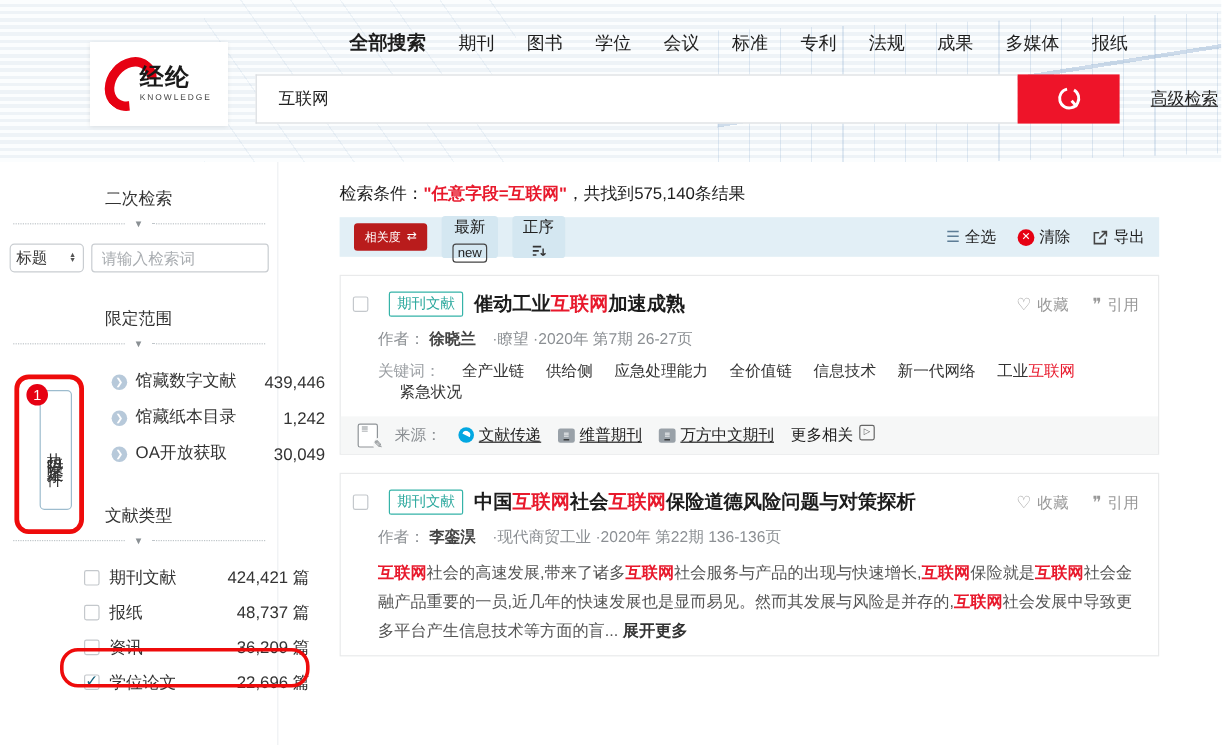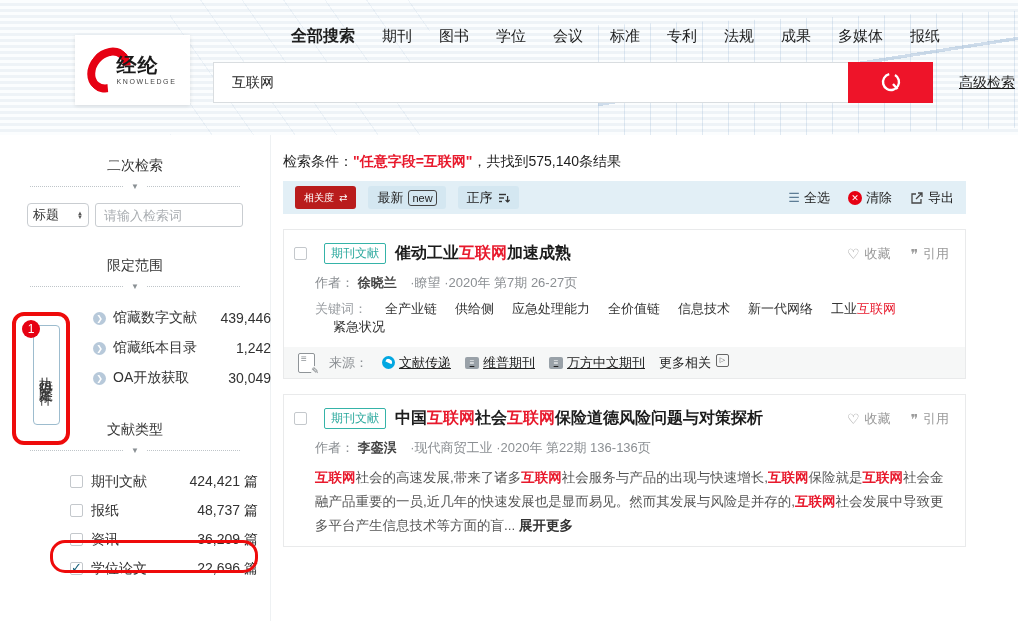--- a/index.html
+++ b/index.html
@@ -30,21 +30,21 @@
   .topnav { position:absolute; left:291px; top:26px; display:flex; align-items:baseline; gap:27px; }
   .topnav .nav-item { font-size:15px; color:#1d1d1d; cursor:pointer; white-space:nowrap; }
   .topnav .nav-item.active { font-size:16px; font-weight:bold; }
 
   .search-row { position:absolute; left:213px; top:62px; display:flex; align-items:center; }
   .search-input { width:635px; height:41px; border:1px solid #d9dde0; border-right:none; background:#fff;
     padding:0 18px; font-size:14px; color:#222; outline:none; font-family:inherit; }
   .search-btn { width:85px; height:41px; background:#ee1429; border:none; display:flex;
     align-items:center; justify-content:center; cursor:pointer; }
   .adv-link { margin-left:26px; font-size:14px; color:#1d1d1d; text-decoration:underline; cursor:pointer; white-space:nowrap; }
-  .sidebar { position:absolute; left:0; top:135px; width:271px; height:486px; border-right:1px solid #eef1f3; padding-top:22px; }
+  .sidebar { position:absolute; left:0; top:135px; width:232px; height:486px; border-right:1px solid #eef1f3; padding-top:22px; }
   .main { position:absolute; left:283px; top:135px; width:683px; }
 
   
   .sec-title { text-align:center; font-size:14px; color:#333; width:210px; margin:0 auto; }
   .dotsep { width:210px; margin:7px auto 12px; display:flex; align-items:center; }
   .dotsep:before,.dotsep:after { content:""; flex:1; border-top:1px dotted #bfc5c9; }
   .dotsep .tri { font-size:8px; color:#8a9094; padding:0 8px; }
 
   .field-row { display:flex; justify-content:center; gap:6px; margin-top:6px; }
   .field-select { width:62px; height:24px; border:1px solid #c9cdd1; border-radius:4px; background:#fff;
@@ -85,22 +85,22 @@
   .anno2 { position:absolute; left:50px; top:540px; width:208px; height:33px; border:3px solid #ee0b0b;
     border-radius:15px; pointer-events:none; z-index:5; }
 
   
   .result-cond { margin:18px 0 10px; font-size:14px; color:#1d1d1d; }
   .result-cond .red { color:#e8192c; font-weight:bold; }
 
   .toolbar { height:33px; background:#e2eff6; display:flex; align-items:center; padding:0 12px; gap:12px; }
   .sort-primary { height:23px; background:#b91c1c; color:#fff; border:none; border-radius:3px;
     padding:0 9px; font-size:10px; display:flex; align-items:center; gap:5px; cursor:pointer; font-family:inherit; }
-  .sort-chip { height:23px; background:#d4e7f1; color:#222; border:none; border-radius:3px;
-    padding:0 9px; font-size:13px; display:flex; align-items:center; gap:5px; cursor:pointer; font-family:inherit; }
+  .sort-chip { height:35px; background:#d4e7f1; color:#222; border:none; border-radius:3px;
+    padding:0 9px; font-size:13px; display:flex; align-items:center; gap:5px; cursor:pointer; font-family:inherit;flex-direction:column; }
   .new-tag { border:1px solid #444; border-radius:3px; font-size:11px; padding:0 3px; line-height:14px; }
   .toolbar-right { margin-left:auto; display:flex; align-items:center; gap:18px; }
   .tb-act { display:flex; align-items:center; gap:4px; font-size:13px; color:#222; cursor:pointer; }
   .icon-list { color:#5d7d96; font-size:13px; }
   .icon-clear { width:14px; height:14px; border-radius:50%; background:#e60113; color:#fff; font-size:9px;
     font-weight:bold; display:flex; align-items:center; justify-content:center; }
 
   .card { margin-top:15px; border:1px solid #e9eaeb; background:#fff; padding-top:13px; }
   .title-row { display:flex; align-items:center; padding:0 16px 0 10px; gap:9px; }
   .badge { border:1px solid #35b3a8; color:#2aa89d; font-size:12px; padding:1px 6px; border-radius:2px; white-space:nowrap; }

